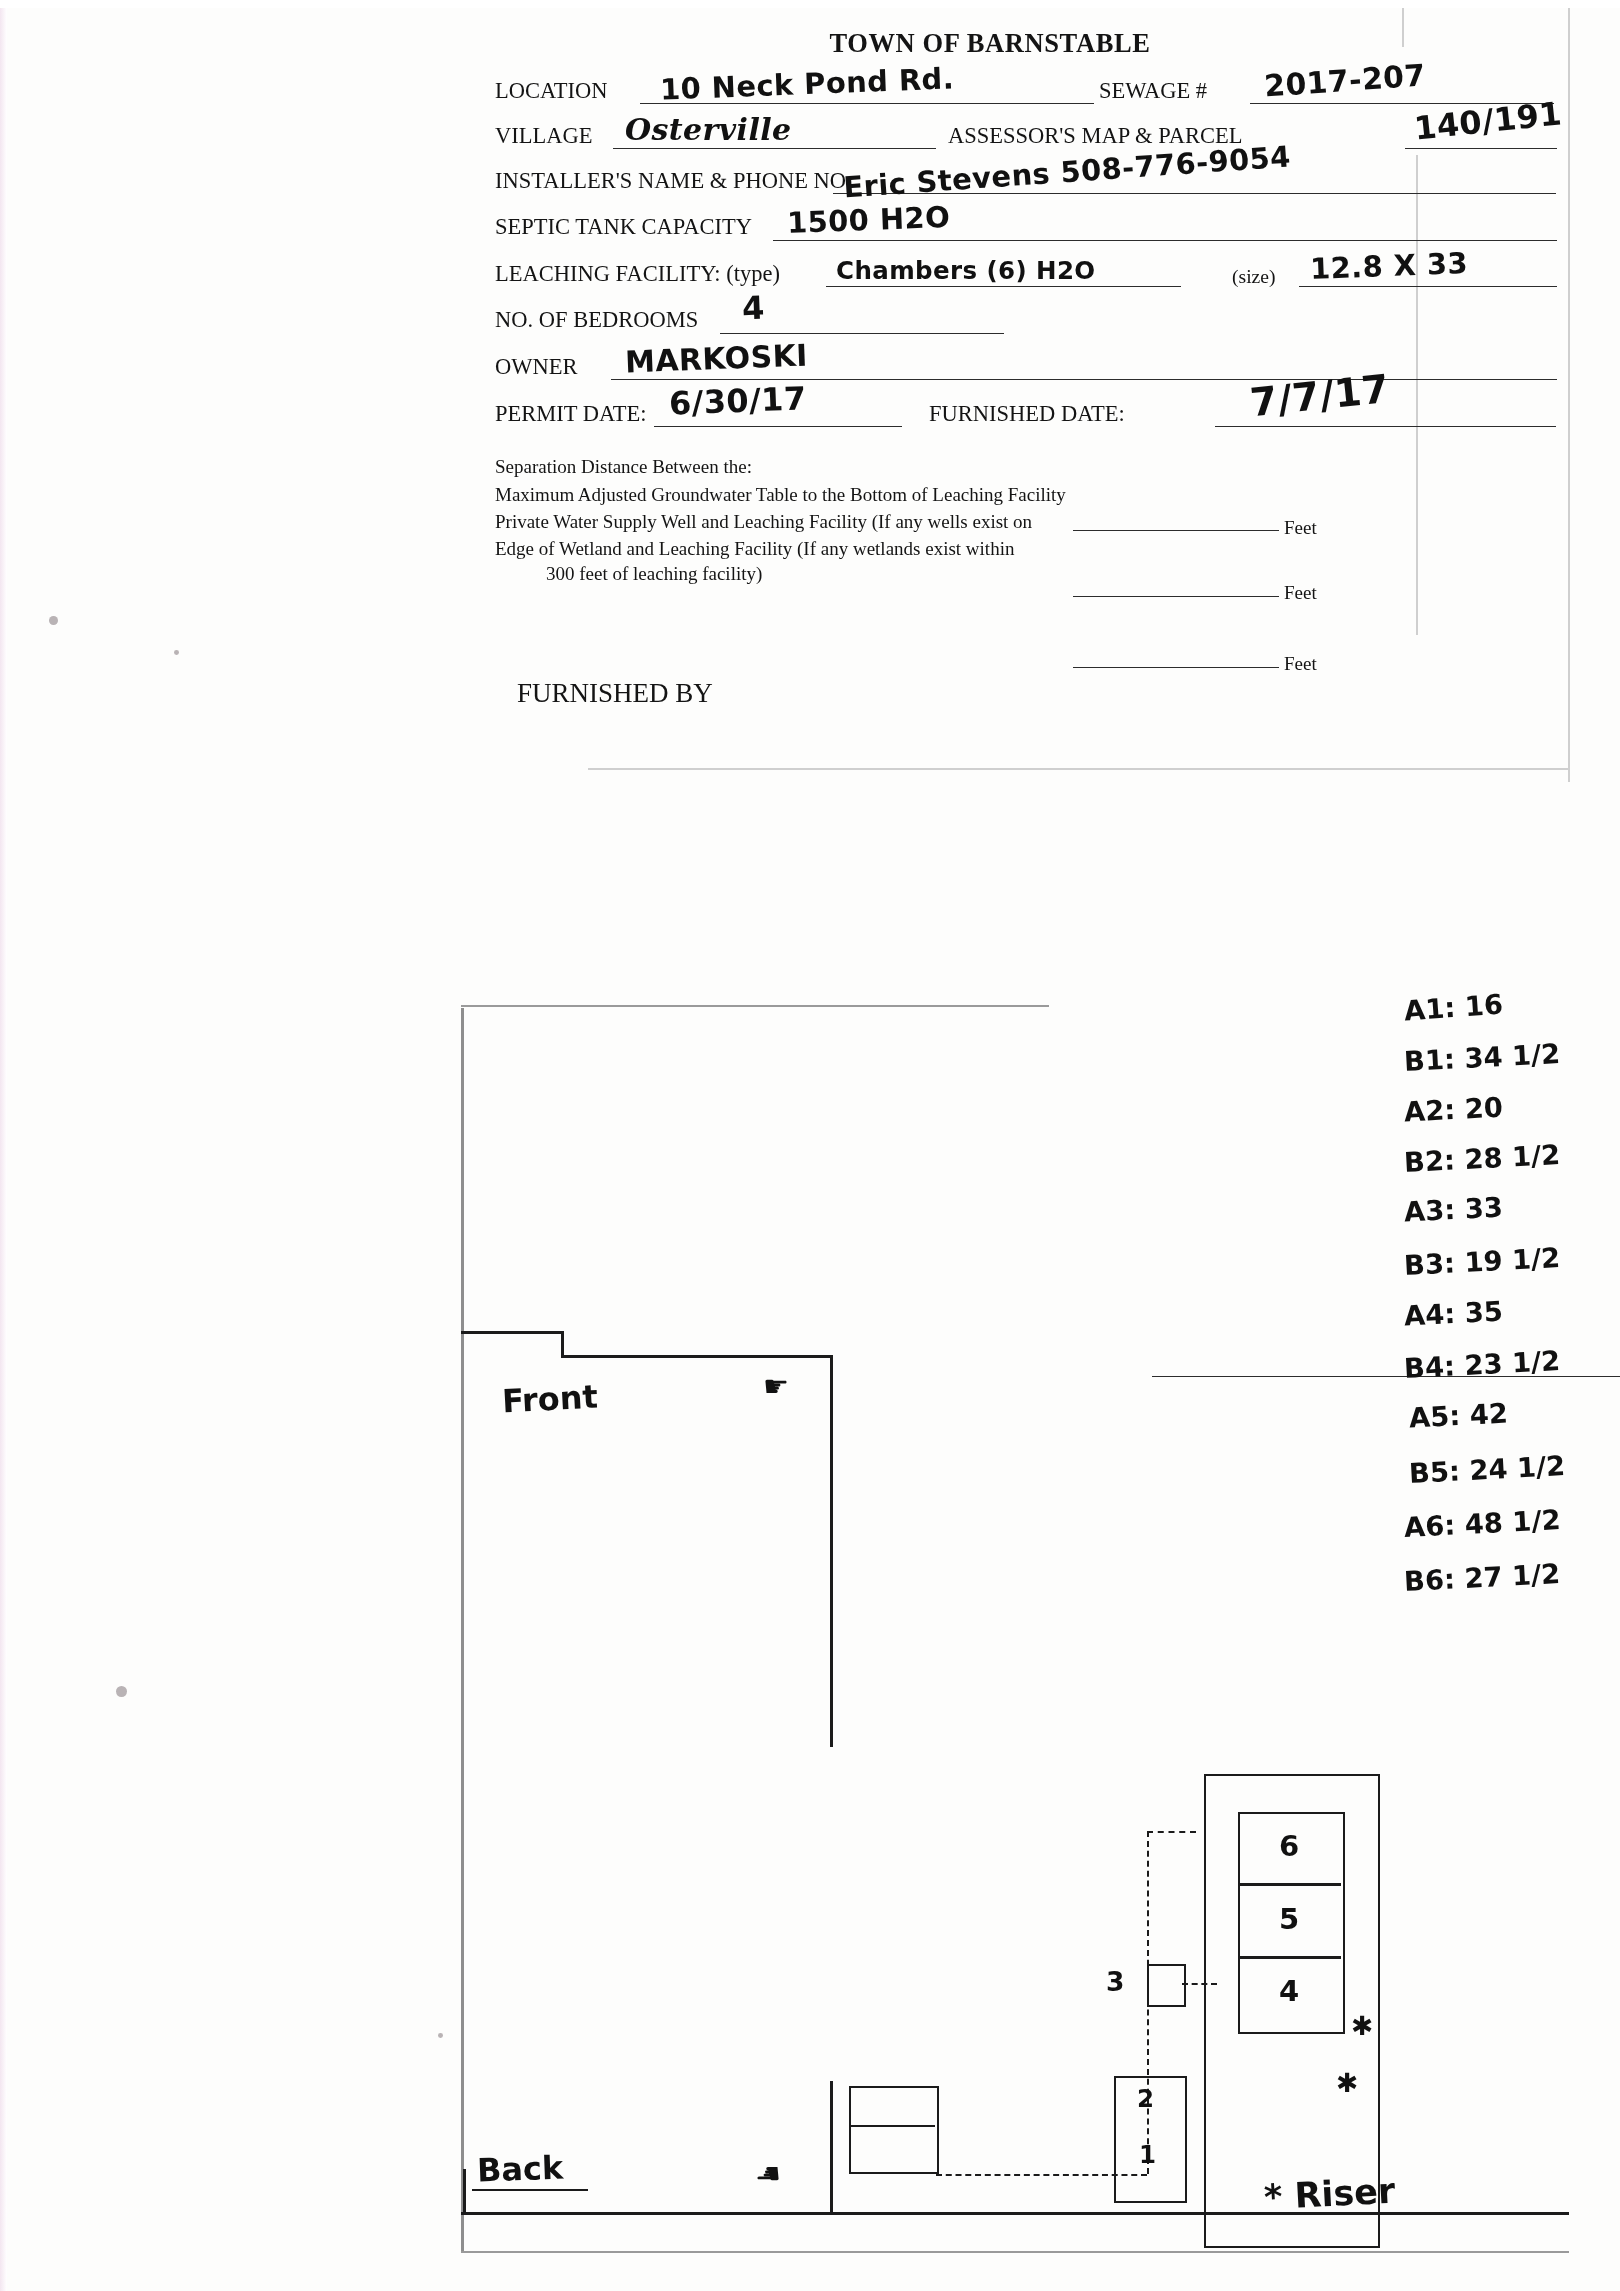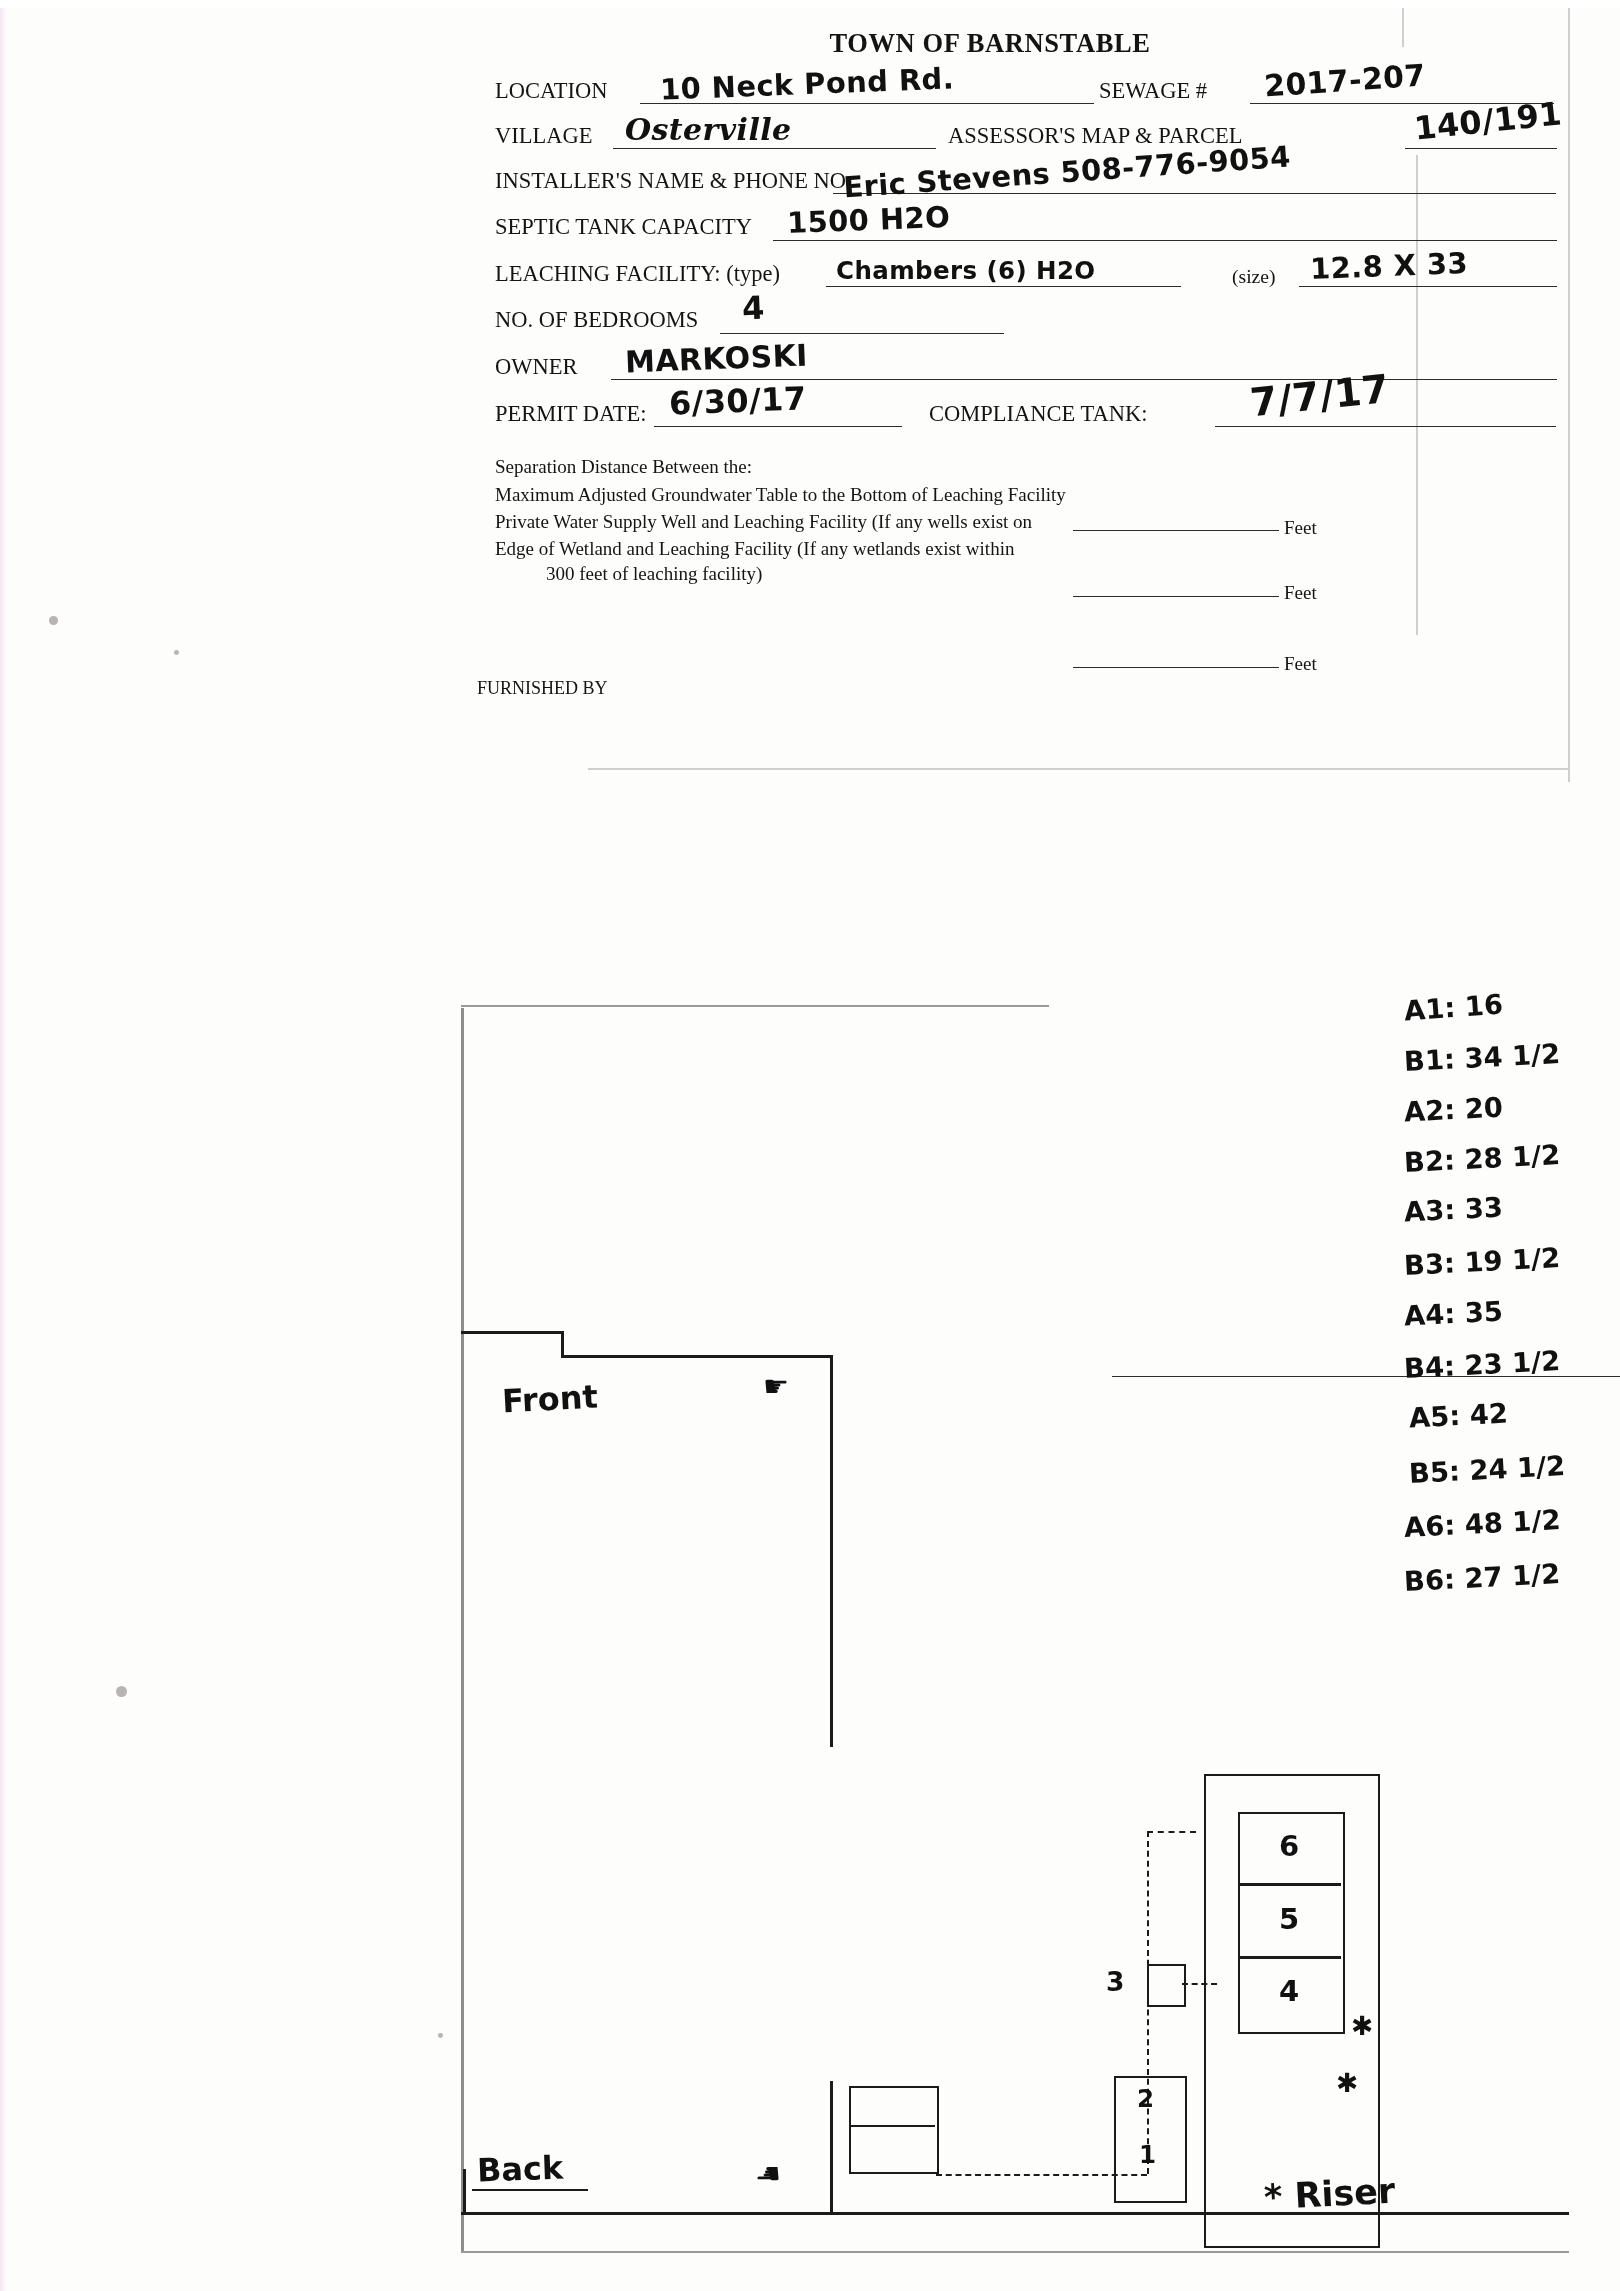--- a/index.html
+++ b/index.html
@@ -95,23 +95,23 @@
     border-bottom: 1.5px solid #2c2c2c;
     width: 206px;
   }
   .feet-word {
     position: absolute;
     font-size: 19px;
   }
 
   .furnished {
     position: absolute;
-    left: 477px;
+    left: 517px;
     top: 670px;
-    font-size: 18px;
+    font-size: 27px;
   }
 
   
   .frag {
     position: absolute;
     background: #cfcfcf;
   }
 
   
   .sketch {
@@ -227,21 +227,21 @@
     <div class="row" style="margin-top:17.6px;">
       <span class="lbl">OWNER</span>
       <span class="rule" style="left:116px; top:27.4px; width:946px;"></span>
       <span class="hand slant" style="left:130px; top:-7.8px; font-size:30px;">MARKOSKI</span>
     </div>
 
     <div class="row" style="margin-top:17.6px;">
       <span class="lbl">PERMIT DATE:</span>
       <span class="rule" style="left:159px; top:27.4px; width:248px;"></span>
       <span class="hand slant" style="left:174px; top:-11.8px; font-size:32px;">6/30/17</span>
-      <span class="lbl" style="position:absolute; left:434px; top:0;">COMPLIANCE TANK:</span>
+      <span class="lbl" style="position:absolute; left:434px; top:0;">FURNISHED DATE:</span>
       <span class="rule" style="left:720px; top:27.4px; width:341px;"></span>
       <span class="hand slant3" style="left:755px; top:-17.6px; font-size:39px;">7/7/17</span>
     </div>
   </div>
 
   <div class="sep-block">
     <div>Separation Distance Between the:</div>
 
     <div style="margin-top:2.9px;">Maximum Adjusted Groundwater Table to the Bottom of Leaching Facility</div>
     <div class="feet-line" style="left:578px; top:76px;"></div>

